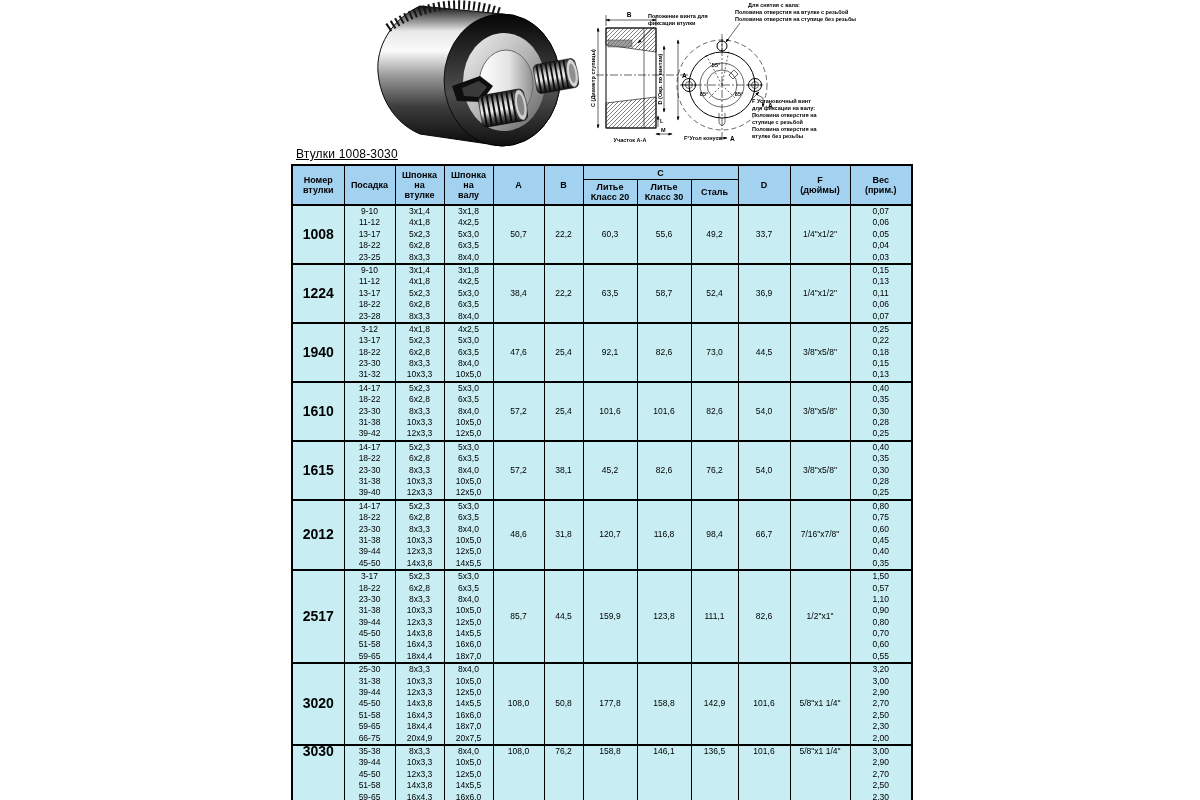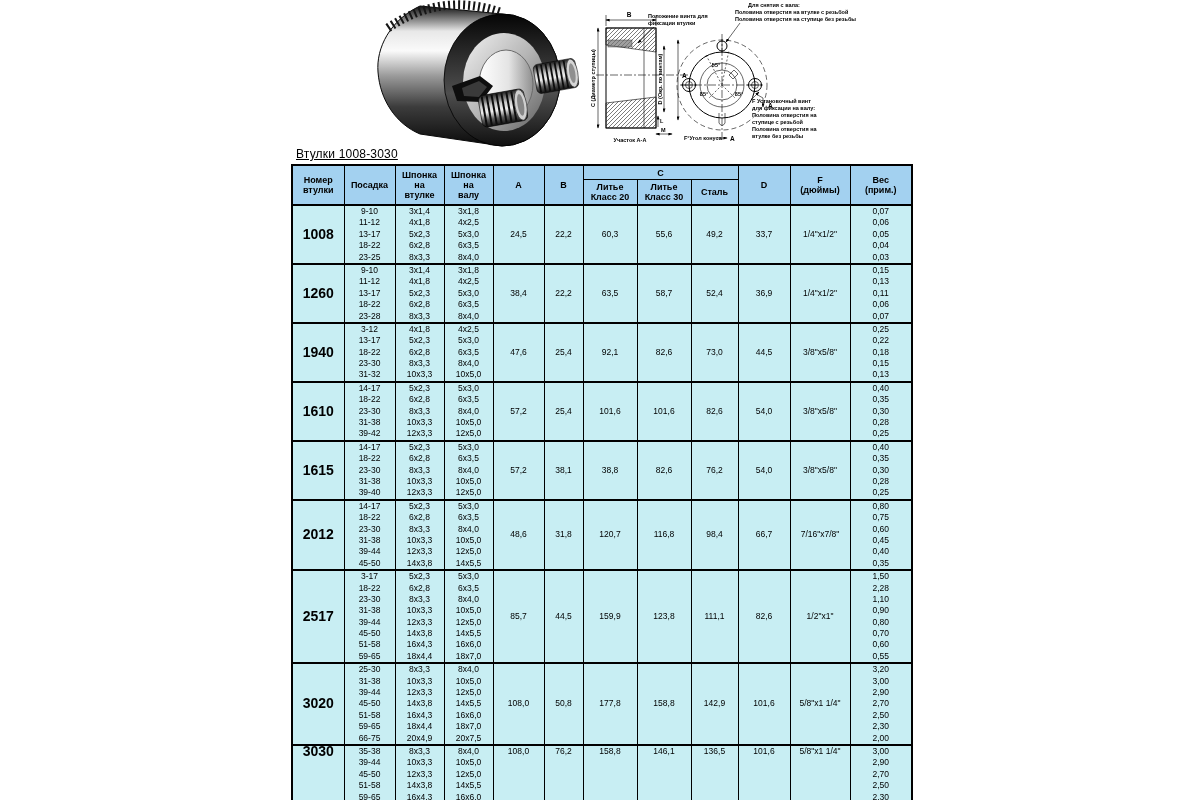--- a/index.html
+++ b/index.html
@@ -272,37 +272,37 @@
           <div class="ln">6x2,8</div>
           <div class="ln">8x3,3</div>
         </td>
         <td>
           <div class="ln">3x1,8</div>
           <div class="ln">4x2,5</div>
           <div class="ln">5x3,0</div>
           <div class="ln">6x3,5</div>
           <div class="ln">8x4,0</div>
         </td>
-        <td>24,5</td>
+        <td>50,7</td>
         <td>22,2</td>
         <td>60,3</td>
         <td>55,6</td>
         <td>49,2</td>
         <td>33,7</td>
         <td>1/4"x1/2"</td>
         <td>
           <div class="ln">0,07</div>
           <div class="ln">0,06</div>
           <div class="ln">0,05</div>
           <div class="ln">0,04</div>
           <div class="ln">0,03</div>
         </td>
       </tr>
       <tr>
-        <td class="bold">1260</td>
+        <td class="bold">1224</td>
         <td>
           <div class="ln">9-10</div>
           <div class="ln">11-12</div>
           <div class="ln">13-17</div>
           <div class="ln">18-22</div>
           <div class="ln">23-28</div>
         </td>
         <td>
           <div class="ln">3x1,4</div>
           <div class="ln">4x1,8</div>
@@ -426,21 +426,21 @@
         </td>
         <td>
           <div class="ln">5x3,0</div>
           <div class="ln">6x3,5</div>
           <div class="ln">8x4,0</div>
           <div class="ln">10x5,0</div>
           <div class="ln">12x5,0</div>
         </td>
         <td>57,2</td>
         <td>38,1</td>
-        <td>38,8</td>
+        <td>45,2</td>
         <td>82,6</td>
         <td>76,2</td>
         <td>54,0</td>
         <td>3/8"x5/8"</td>
         <td>
           <div class="ln">0,40</div>
           <div class="ln">0,35</div>
           <div class="ln">0,30</div>
           <div class="ln">0,28</div>
           <div class="ln">0,25</div>
@@ -522,21 +522,21 @@
         </td>
         <td>85,7</td>
         <td>44,5</td>
         <td>159,9</td>
         <td>123,8</td>
         <td>111,1</td>
         <td>82,6</td>
         <td>1/2"x1"</td>
         <td>
           <div class="ln">1,50</div>
-          <div class="ln">2,28</div>
+          <div class="ln">0,57</div>
           <div class="ln">1,10</div>
           <div class="ln">0,90</div>
           <div class="ln">0,80</div>
           <div class="ln">0,70</div>
           <div class="ln">0,60</div>
           <div class="ln">0,55</div>
         </td>
       </tr>
       <tr>
         <td class="bold">3020</td>

